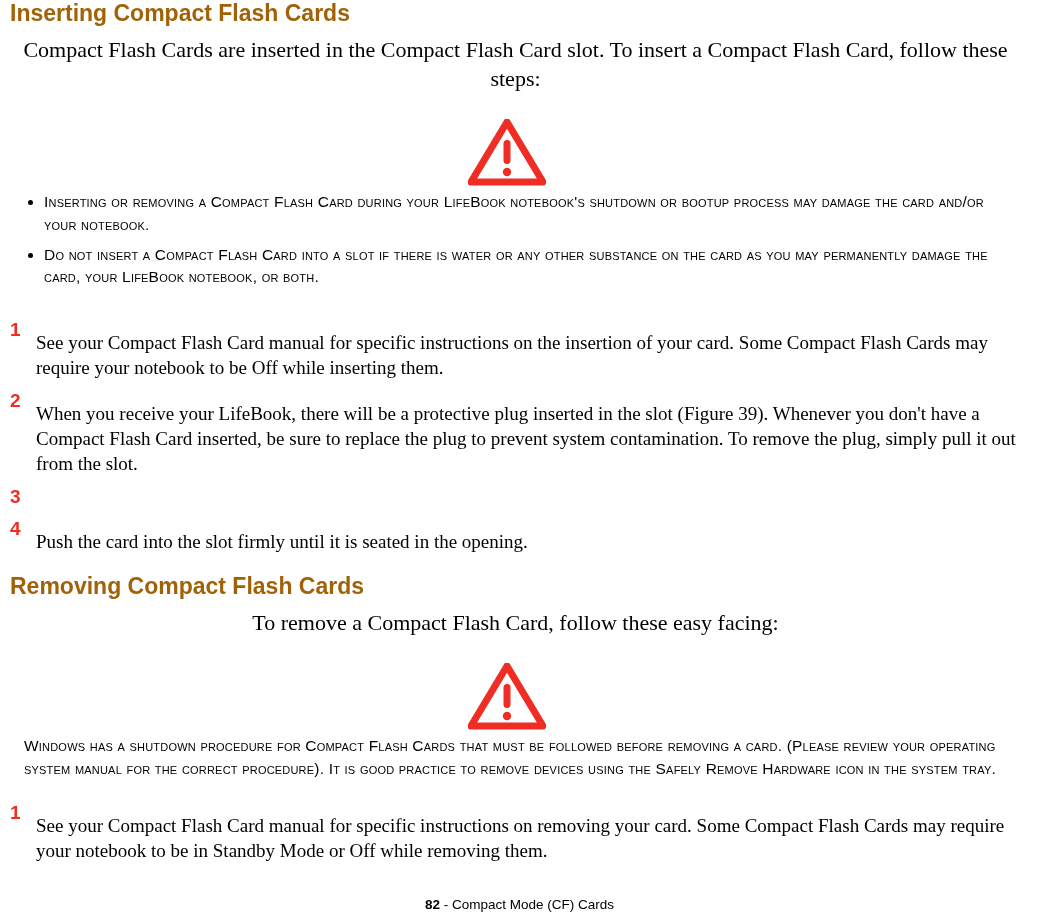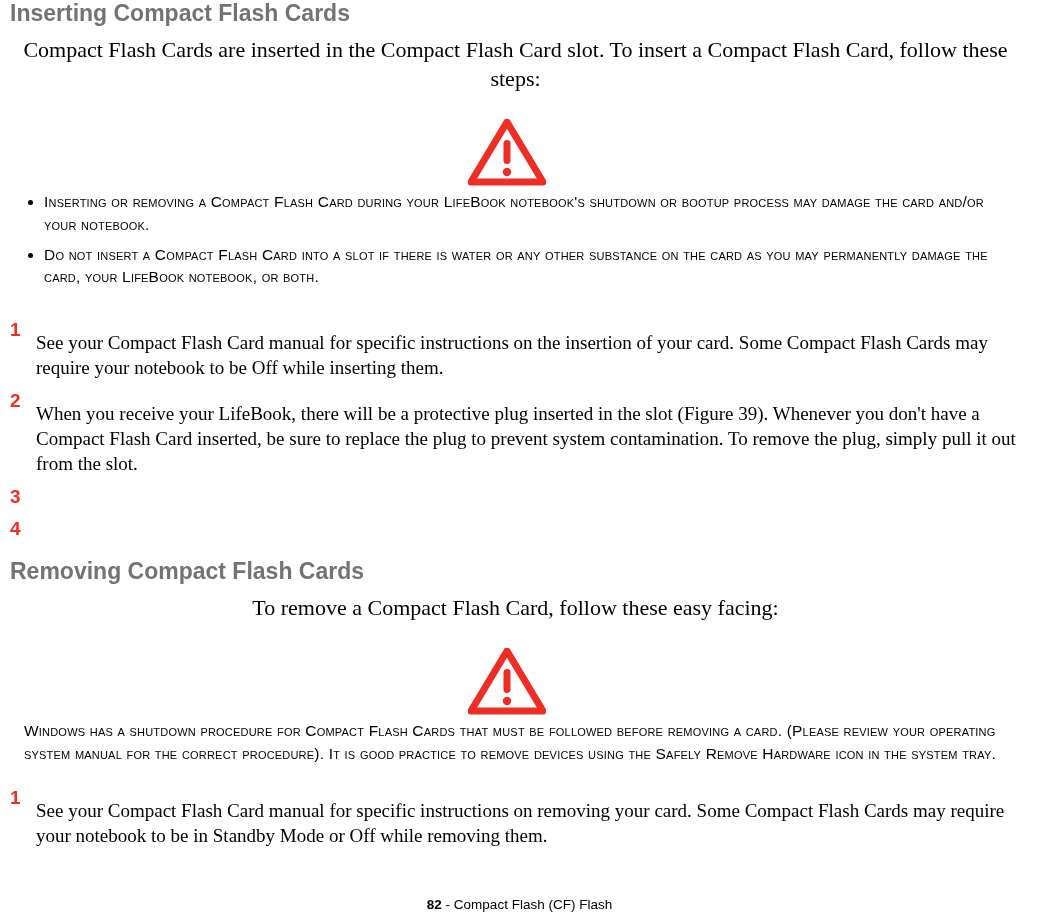--- a/index.html
+++ b/index.html
@@ -14,21 +14,21 @@
   }
   .page {
     padding: 0 18px 0 10px;
     box-sizing: border-box;
     height: 100%;
     position: relative;
   }
   .heading {
     font-family: Arial, Helvetica, sans-serif;
     font-weight: bold;
-    color: #737373;
+    color: #a16207;
     font-size: 23px;
     margin: 0 0 6px 0;
   }
   .intro {
     font-family: "Times New Roman", Times, serif;
     font-size: 22px;
     line-height: 1.32;
     margin: 8px 0 20px 0;
     text-align: center;
   }
@@ -125,20 +125,21 @@
     </div>
     <div class="li">
       <span class="num">2</span>
       <span class="li-text">When you receive your LifeBook, there will be a protective plug inserted in the slot (Figure 39). Whenever you don't have a Compact Flash Card inserted, be sure to replace the plug to prevent system contamination. To remove the plug, simply pull it out from the slot.</span>
     </div>
     <div class="li">
       <span class="num">3</span>
     </div>
     <div class="li">
       <span class="num">4</span>
+      <span class="li-text">Push the card into the slot firmly until it is seated in the opening.</span>
     </div>
   </div>
 
   <h2 class="heading" style="">Removing Compact Flash Cards</h2>
   <p class="intro">To remove a Compact Flash Card, follow these easy facing:</p>
 
   <div class="warning-row">
     <div class="warning-icon">
       <svg width="78" height="68" viewBox="0 0 78 68">
         <path d="M39 3 L75 63 L3 63 Z" fill="none" stroke="#ee2e24" stroke-width="7" stroke-linejoin="round"></path>
@@ -150,16 +151,16 @@
   </div>
 
   <div class="ol">
     <div class="li">
       <span class="num">1</span>
       <span class="li-text">See your Compact Flash Card manual for specific instructions on removing your card. Some Compact Flash Cards may require your notebook to be in Standby Mode or Off while removing them.</span>
     </div>
   </div>
 
   <div class="footer">
-    <span class="pn">82</span><span> - </span><span>Compact Flash (CF) Flash</span>
+    <span class="pn">82</span><span> - </span><span>Compact Mode (CF) Cards</span>
   </div>
 
 </div>
 
 </body></html>

